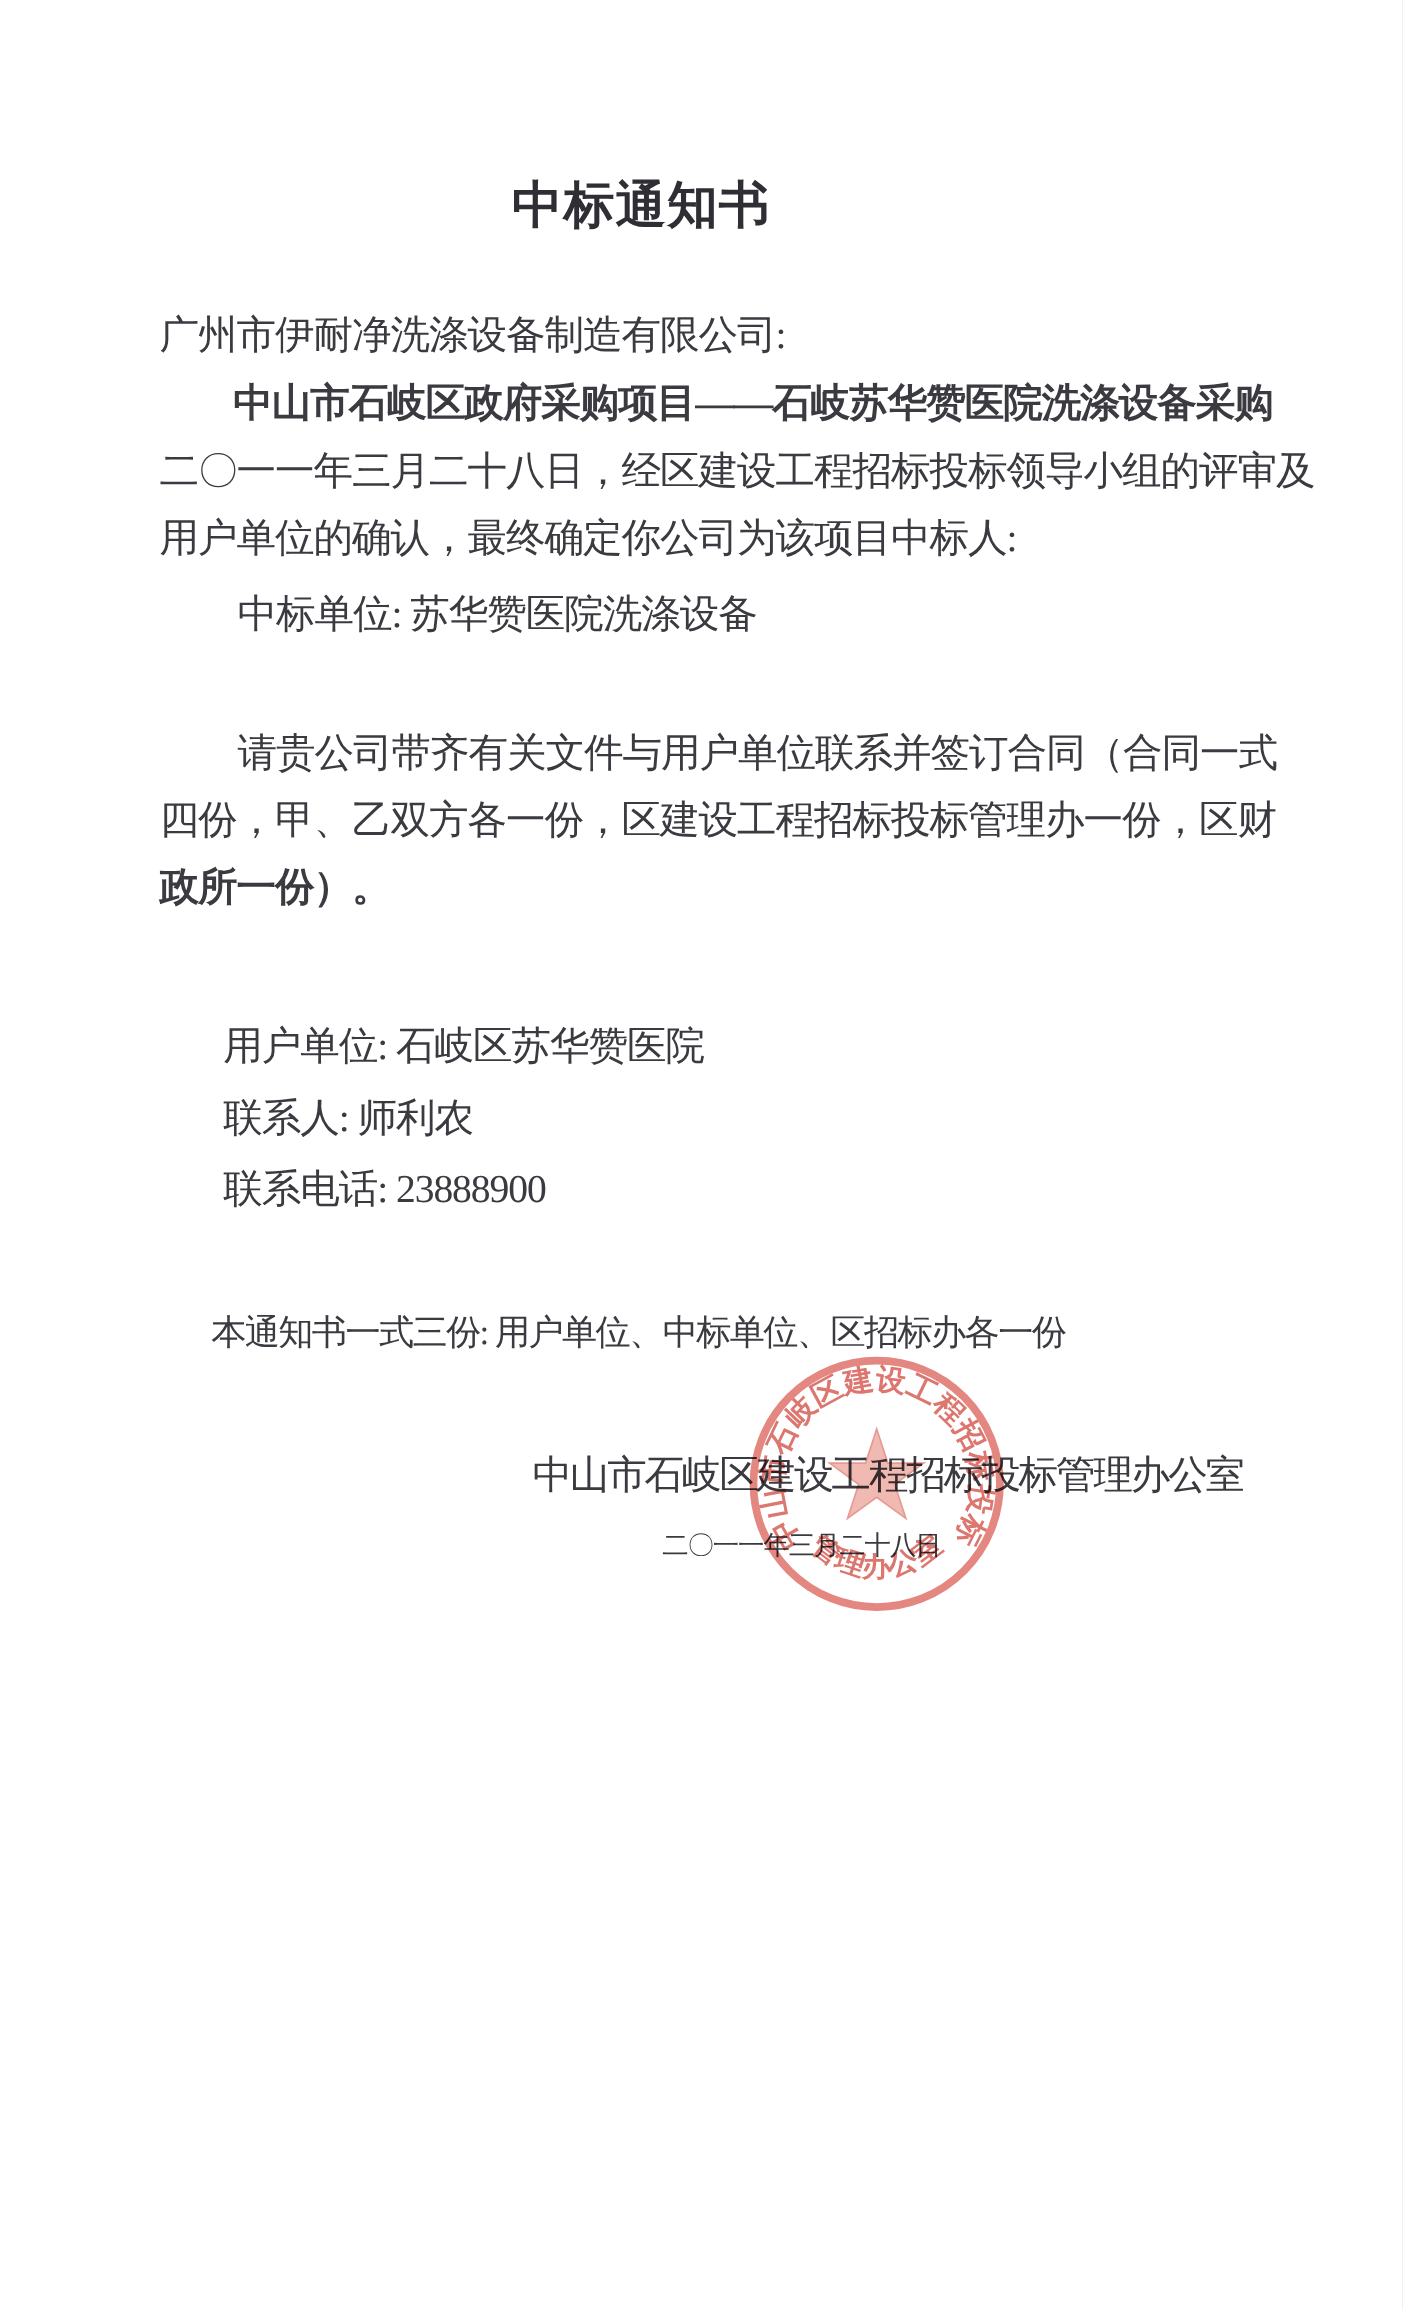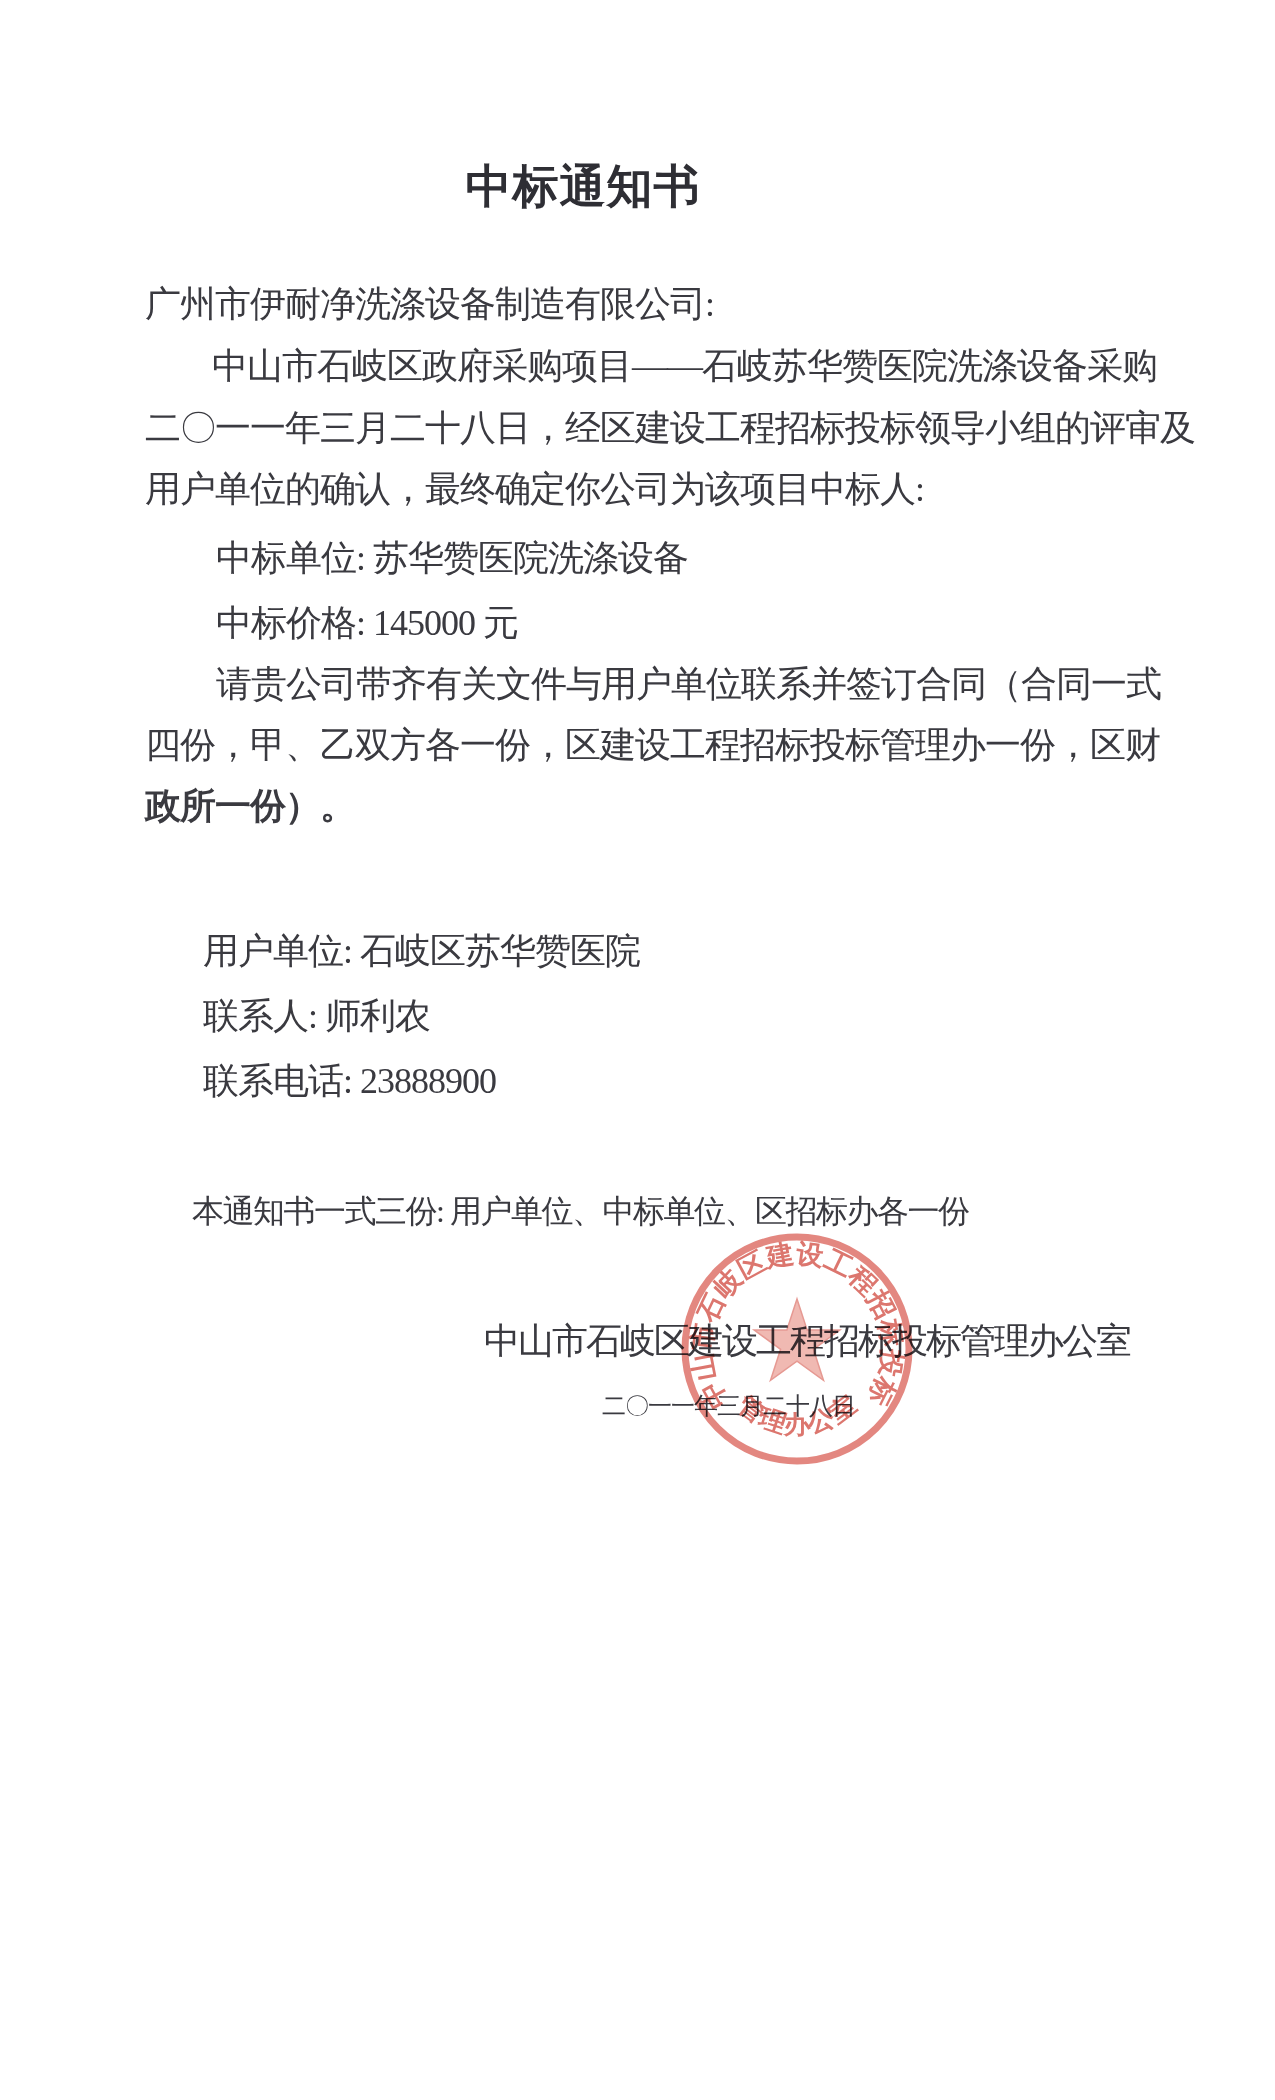--- a/index.html
+++ b/index.html
@@ -41,25 +41,24 @@
 </style>
 </head>
 <body>
 
 <div class="page">
 
   <div class="doc-title">中标通知书</div>
 
   <div class="line" style="left:145px;top:284px;">广州市伊耐净洗涤设备制造有限公司:</div>
 
-  <div class="line" style="left:212px;top:346px;">中山市石岐区政府采购项目——石岐苏华赞医院洗涤设备采购</div>
+  <div class="line" style="left:212px;top:346px;font-weight:bold;">中山市石岐区政府采购项目——石岐苏华赞医院洗涤设备采购</div>
   <div class="line" style="left:145px;top:408px;">二〇一一年三月二十八日，经区建设工程招标投标领导小组的评审及</div>
   <div class="line" style="left:145px;top:469px;">用户单位的确认，最终确定你公司为该项目中标人:</div>
   <div class="line" style="left:216px;top:538px;">中标单位: 苏华赞医院洗涤设备</div>
-  <div class="line" style="left:216px;top:603px;">中标价格: 145000 元</div>
   <div class="line" style="left:216px;top:664px;">请贵公司带齐有关文件与用户单位联系并签订合同（合同一式</div>
   <div class="line" style="left:145px;top:725px;">四份，甲、乙双方各一份，区建设工程招标投标管理办一份，区财</div>
   <div class="line" style="left:145px;top:786px;font-weight:bold;">政所一份）。</div>
 
   <div class="line" style="left:203px;top:931px;">用户单位: 石岐区苏华赞医院</div>
   <div class="line" style="left:203px;top:996px;">联系人: 师利农</div>
   <div class="line" style="left:203px;top:1061px;">联系电话: 23888900</div>
 
   <div class="line small" style="left:192px;top:1193px;text-align:center;">本通知书一式三份: 用户单位、中标单位、区招标办各一份</div>
 

